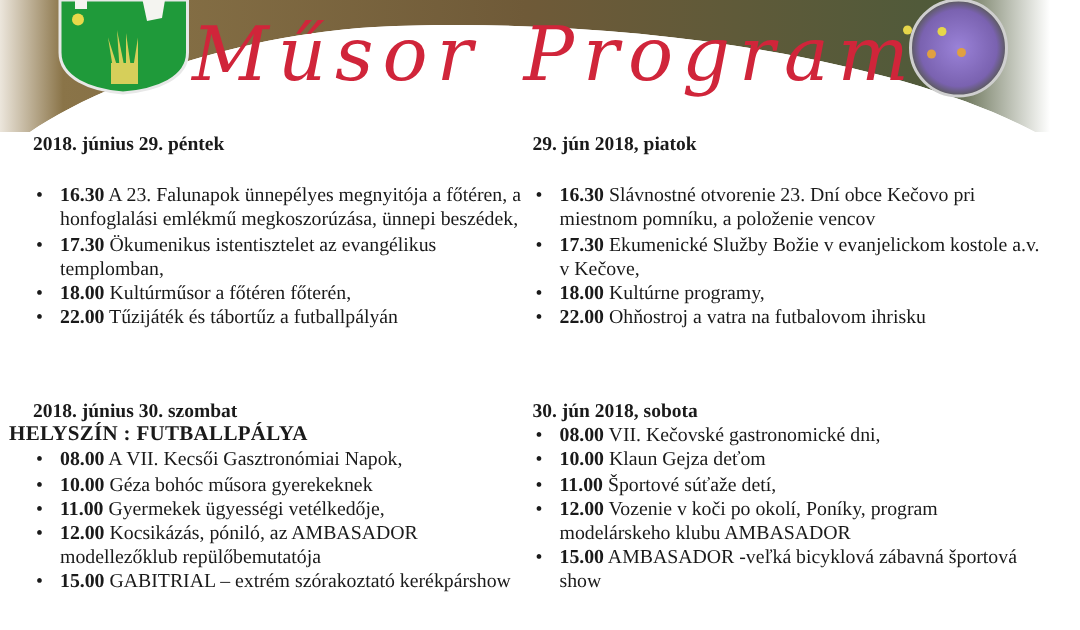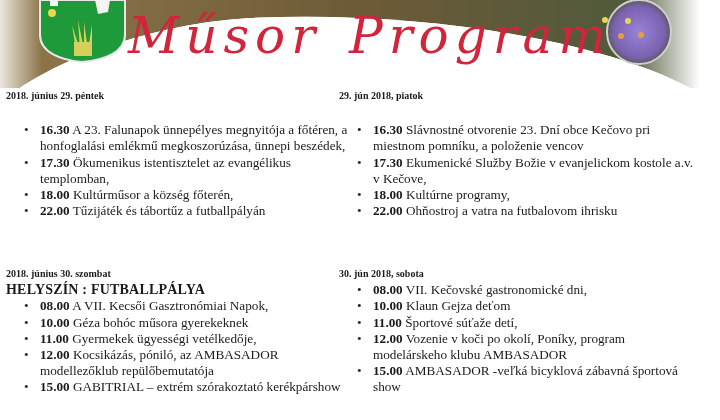--- a/index.html
+++ b/index.html
@@ -7,21 +7,21 @@
            font-family: "Liberation Serif", "DejaVu Serif", serif; color: #1a1a1a; }
     .banner { position: absolute; left: 0; top: 0; width: 720px; height: 88px; overflow: hidden; }
     .banner svg { position: absolute; left: 0; top: 0; }
     .title { position: absolute; top: 6px; left: 128px; font-family: "DejaVu Serif", serif;
              font-style: italic; color: #d0253a; font-size: 50px; letter-spacing: 6px;
              line-height: 60px; white-space: nowrap; }
     .title .w2 { margin-left: 28px; text-align: right; }
     .col { position: absolute; top: 88px; font-size: 13.2px; line-height: 16.2px; }
     .col.left { left: 6px; width: 345px; }
     .col.right { left: 339px; width: 360px; }
-    .day { font-weight: bold; font-size: 10px; }
+    .day { font-weight: bold; font-size: 13px; margin-left: 16px; }
     .place { font-weight: bold; font-size: 14px; letter-spacing: 0.2px; }
     ul { list-style: none; margin: 0; padding: 0; }
     li { position: relative; padding-left: 34px; }
     li .bullet { position: absolute; left: 18px; top: 0; }
     li .time { font-weight: bold; }
     .gap1 { height: 18px; }
     .sec2 { position: absolute; left: 0; }
   </style>
 </head>
 <body>
@@ -67,21 +67,21 @@
   </svg>
   <div class="title"><span>Műsor</span><span class="w2">Program</span></div>
 </div>
 
 <div class="col left">
   <div class="day">2018. június 29. péntek</div>
   <div class="gap1"></div>
   <ul>
     <li><span class="bullet">•</span><span class="time">16.30</span><span> A 23. Falunapok ünnepélyes megnyitója a főtéren, a honfoglalási emlékmű megkoszorúzása, ünnepi beszédek,</span></li>
     <li><span class="bullet">•</span><span class="time">17.30</span><span> Ökumenikus istentisztelet az evangélikus templomban,</span></li>
-    <li><span class="bullet">•</span><span class="time">18.00</span><span> Kultúrműsor a község főterén,</span></li>
+    <li><span class="bullet">•</span><span class="time">18.00</span><span> Kultúrműsor a főtéren főterén,</span></li>
     <li><span class="bullet">•</span><span class="time">22.00</span><span>  Tűzijáték és tábortűz a futballpályán</span></li>
   </ul>
   <div class="sec2" style="top:178px; width:345px;">
     <div class="day">2018. június 30. szombat</div>
     <div class="place">HELYSZÍN : FUTBALLPÁLYA</div>
     <ul>
       <li><span class="bullet">•</span><span class="time">08.00</span><span> A VII. Kecsői Gasztronómiai Napok,</span></li>
       <li><span class="bullet">•</span><span class="time">10.00</span><span> Géza bohóc  műsora gyerekeknek</span></li>
       <li><span class="bullet">•</span><span class="time">11.00</span><span> Gyermekek ügyességi vetélkedője,</span></li>
       <li><span class="bullet">•</span><span class="time">12.00</span><span> Kocsikázás, póniló,  az AMBASADOR modellezőklub repülőbemutatója</span></li>

